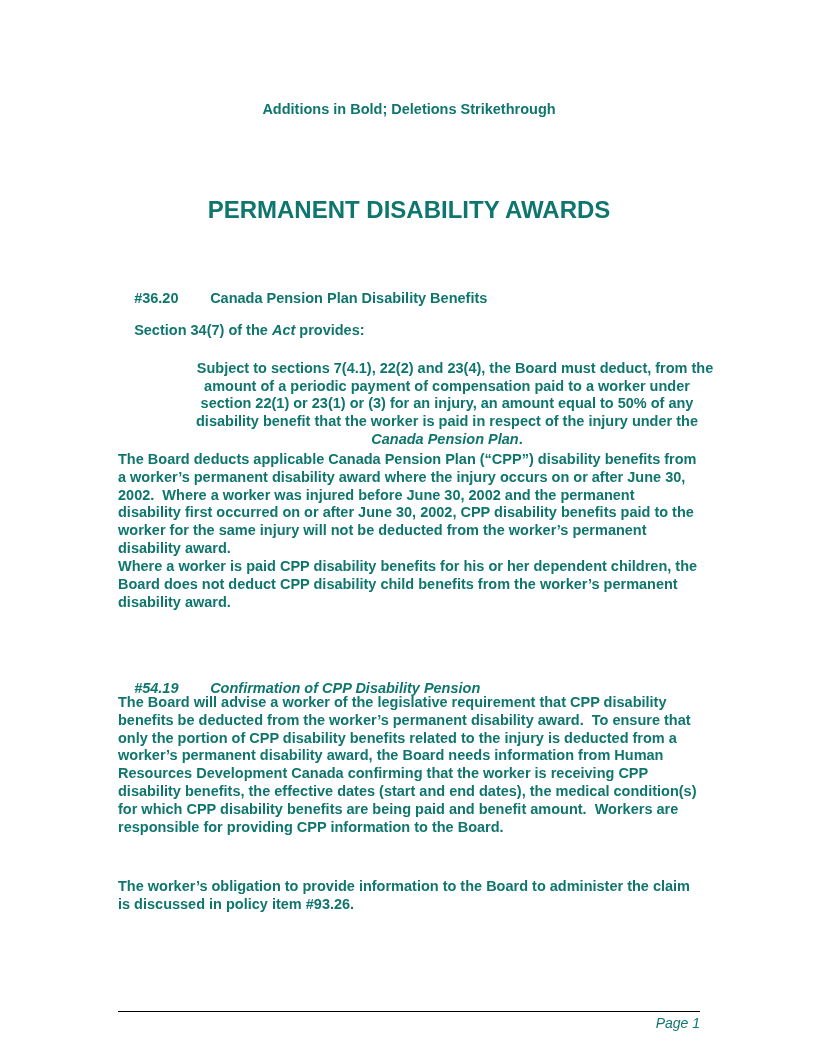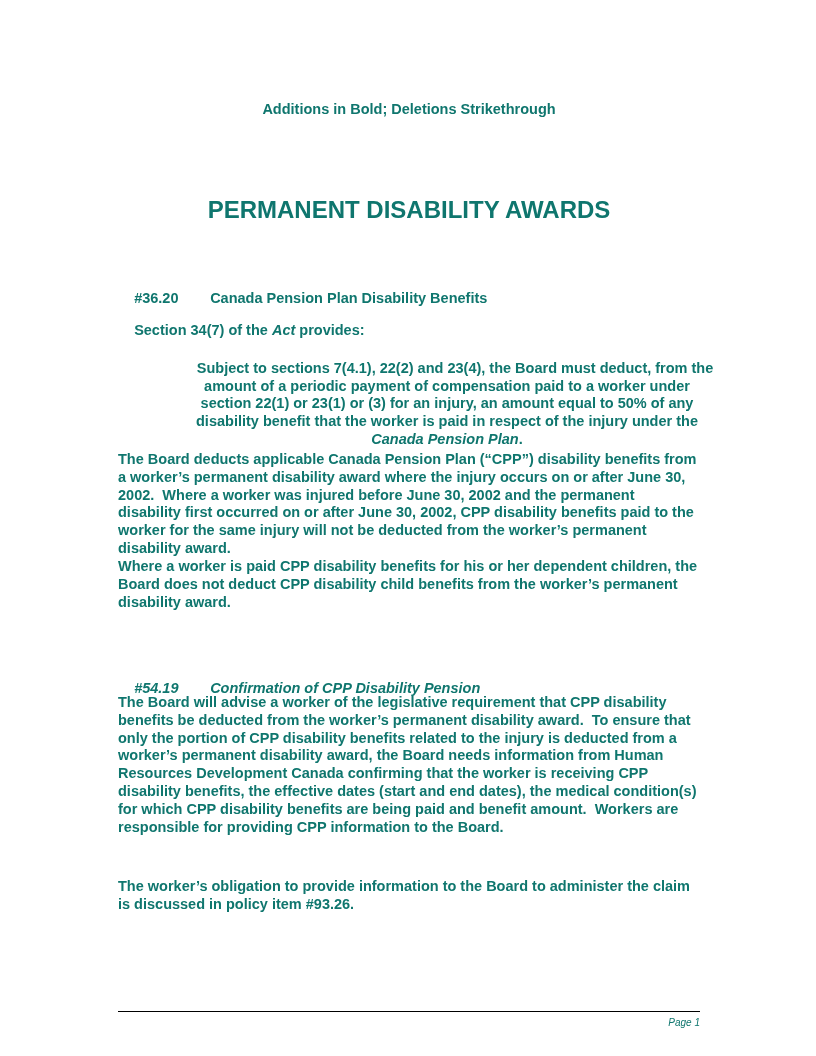--- a/index.html
+++ b/index.html
@@ -52,21 +52,21 @@
     border-top: 1.5px solid #000000;
   }
   .pageno {
     position: absolute;
     top: 1016px;
     left: 118px;
     width: 582px;
     text-align: right;
     font-weight: normal;
     font-style: italic;
-    font-size: 10px;
+    font-size: 14px;
     line-height: 14px;
   }
 </style>
 </head>
 <body>
 
 <div class="page">
 
   <div class="block center notice">Additions in Bold; Deletions Strikethrough</div>
 

